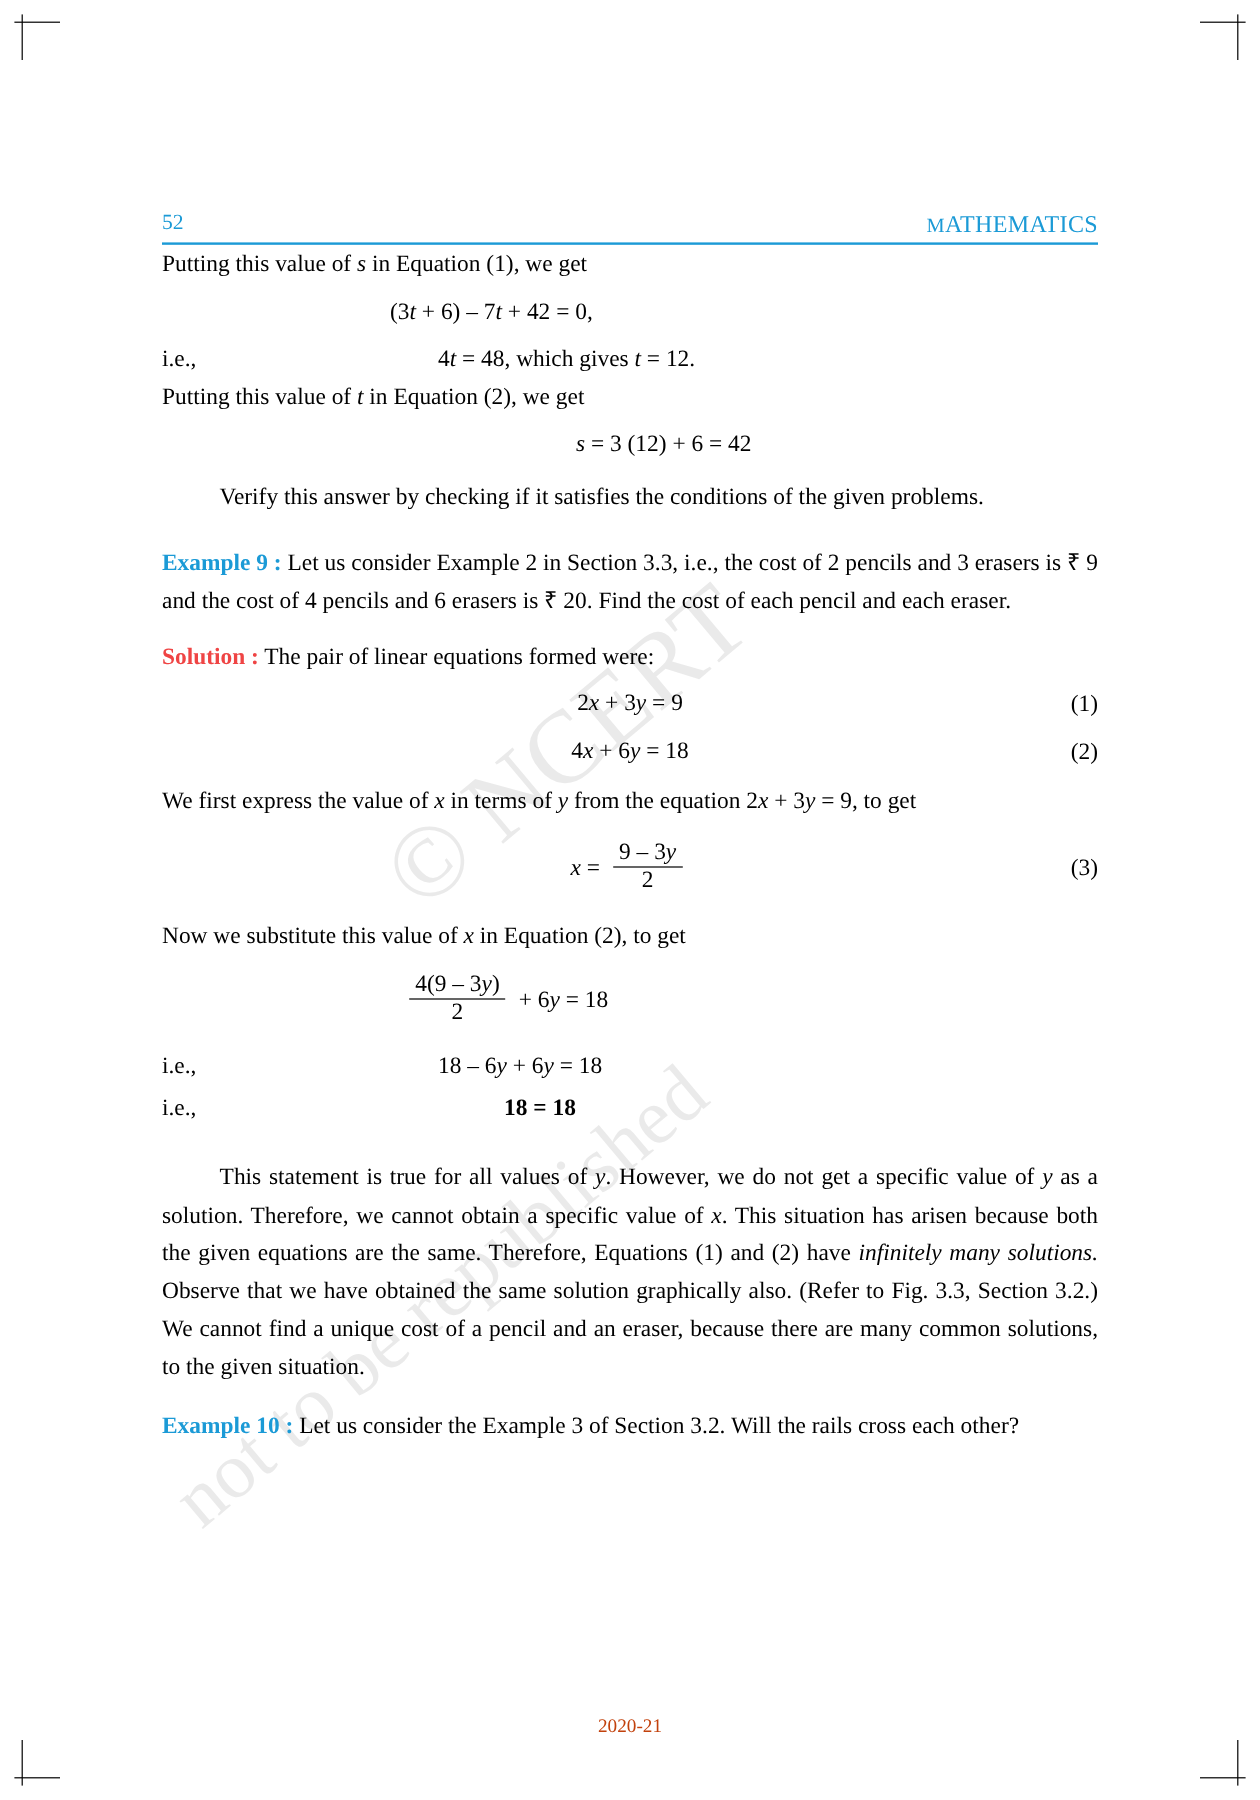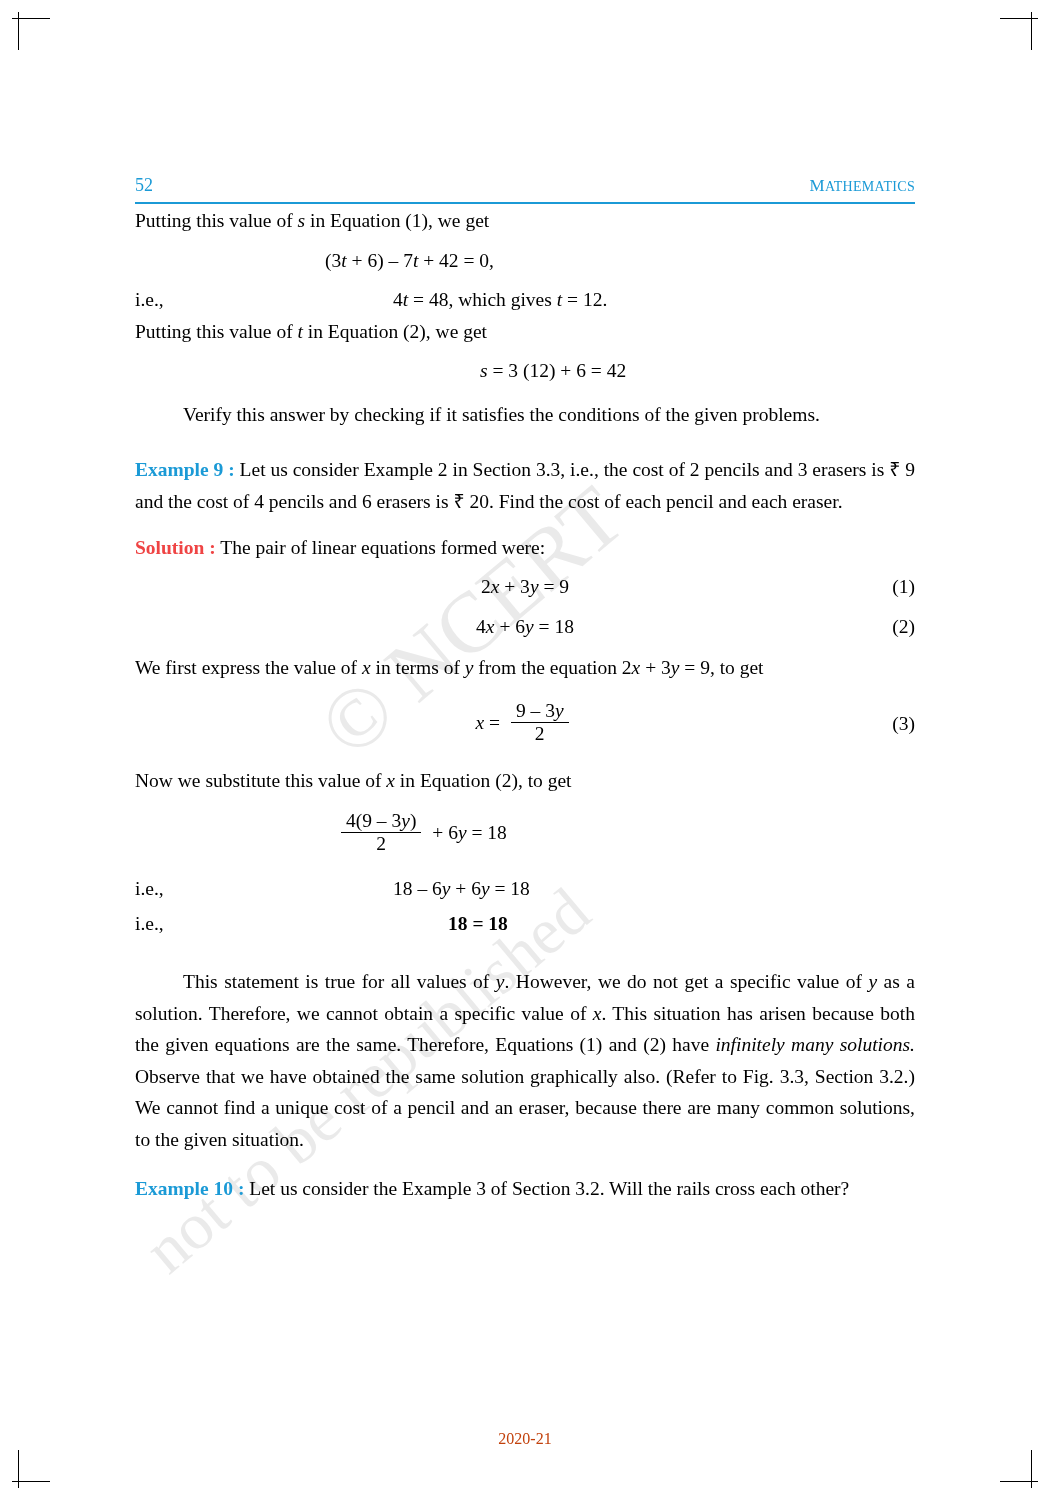--- a/index.html
+++ b/index.html
@@ -47,21 +47,21 @@
   }
   .header-title {
     position: absolute;
     right: 0;
     top: 1px;
     font-size: 17px;
     color: #1b9ad6;
     letter-spacing: 0.3px;
   }
   .header-title .small-caps {
-    font-size: 14px;
+    font-size: 20px;
   }
   .header-rule {
     position: absolute;
     left: 0;
     right: 0;
     top: 27px;
     height: 2px;
     background: #1b9ad6;
   }
 
@@ -72,21 +72,20 @@
   }
   p {
     margin: 0 0 7px 0;
   }
   .tight { margin-bottom: 2px; }
 
   i, .it { font-style: italic; }
   .eq-line {
     display: flex;
     align-items: flex-end;
-    gap: 28px;
   }
   .eq-label {
     width: 230px;
     flex: 0 0 auto;
   }
   .eq-body { flex: 1 1 auto; }
 
   .example-head {
     color: #1b9ad6;
     font-weight: bold;

